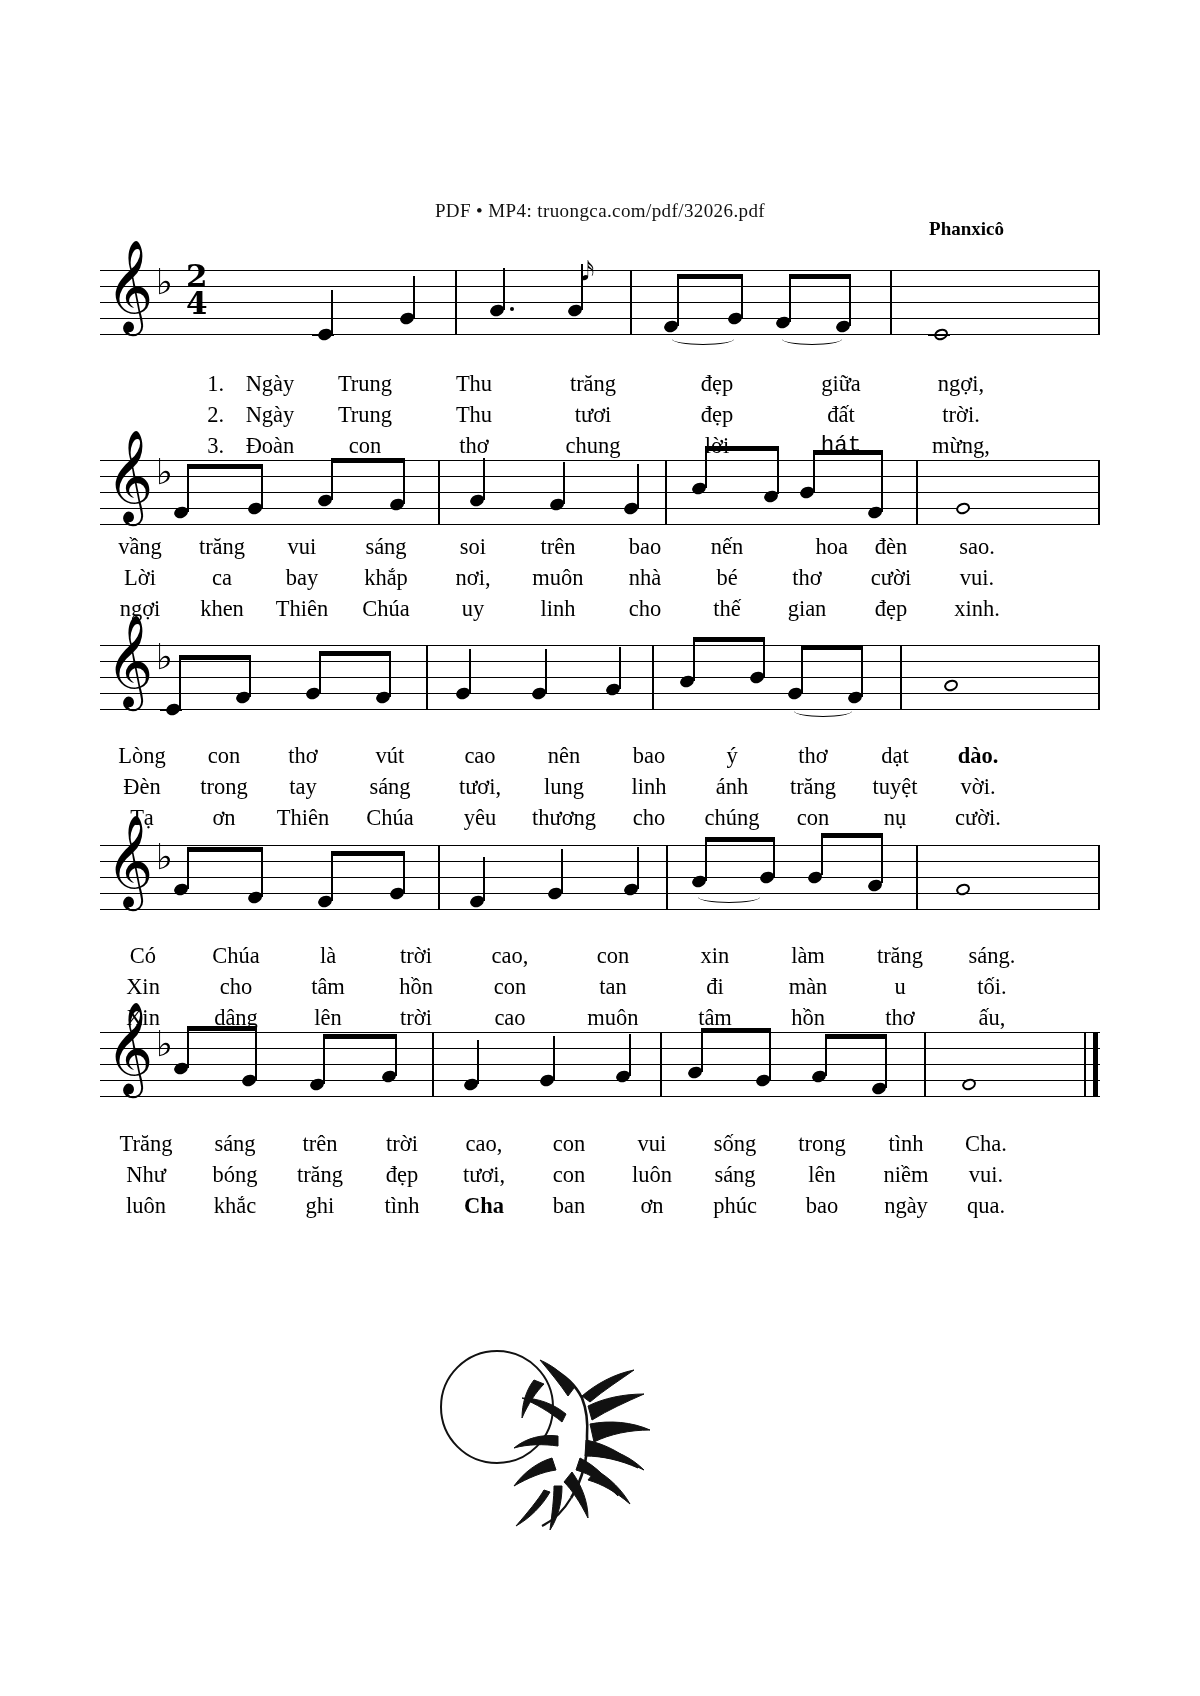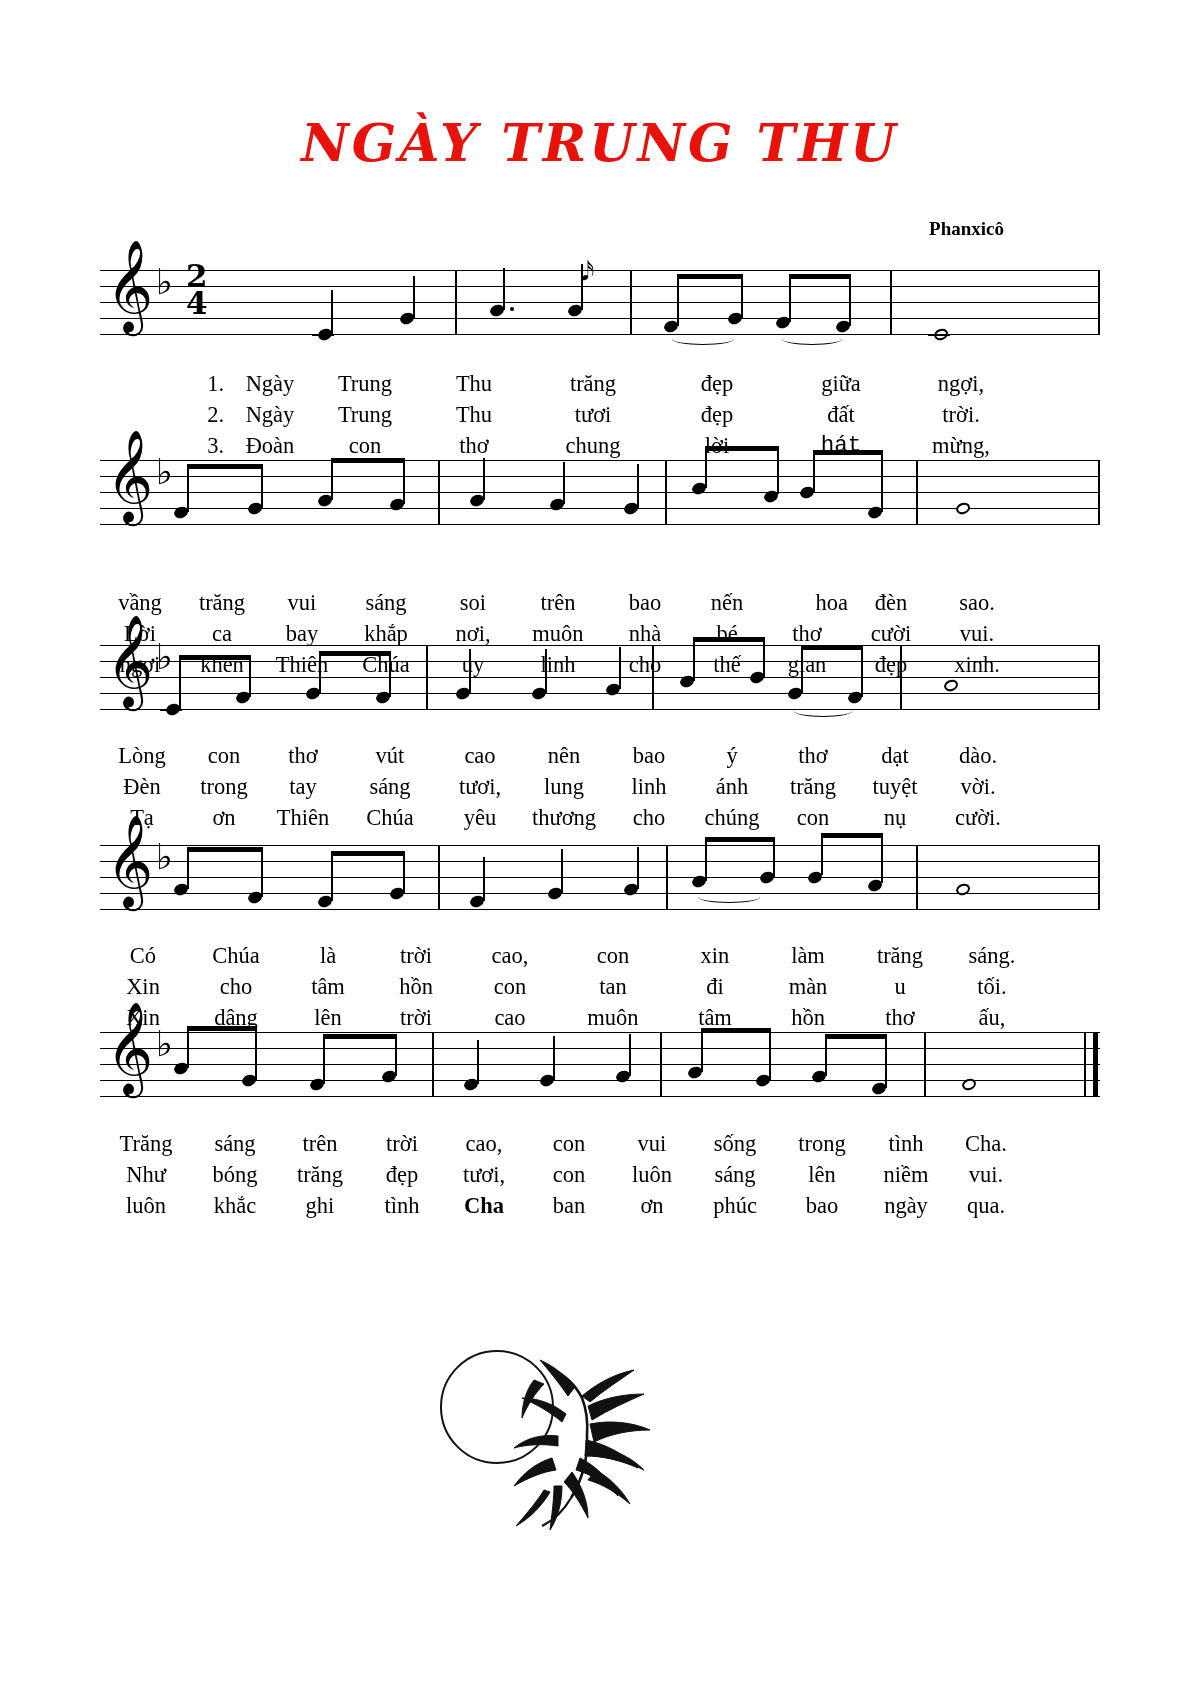--- a/index.html
+++ b/index.html
@@ -218,21 +218,21 @@
     height: 110px;
     border: 2.2px solid #111;
     border-radius: 50%;
   }
 </style>
 </head>
 <body>
 
 <div class="page">
 
-  <div class="title">NGÀY TRUNG THU</div>
+  <div class="subtitle">PDF • MP4: truongca.com/pdf/32026.pdf</div>
   <div class="author">Phanxicô</div>
 
   <div class="system" style="top:270px;">
     <div class="staff">
       <div class="line l1"></div>
       <div class="line l2"></div>
       <div class="line l3"></div>
       <div class="line l4"></div>
       <div class="line l5"></div>
 
@@ -354,21 +354,21 @@
       <div class="nh" style="left:768px; top:47px;"></div>
       <div class="stem" style="left:781px; top:-6px; height:58px;"></div>
       <div class="beam" style="left:713px; top:-10px; width:70px;"></div>
       <div class="barline" style="left:816px;"></div>
 
       <div class="nh open" style="left:856px; top:43px;"></div>
       <div class="barline" style="left:998px;"></div>
     </div>
   </div>
 
-  <div class="lyricblock" style="top:587px;">
+  <div class="lyricblock" style="top:531px;">
     <div class="lyricline">
       <span class="syl" style="width:80px;">vầng</span>
       <span class="syl" style="width:84px;">trăng</span>
       <span class="syl" style="width:76px;">vui</span>
       <span class="syl" style="width:92px;">sáng</span>
       <span class="syl" style="width:82px;">soi</span>
       <span class="syl" style="width:88px;">trên</span>
       <span class="syl" style="width:86px;">bao</span>
       <span class="syl" style="width:78px;">nến</span>
       <span class="syl" style="width:82px;text-align:right;">hoa</span>
@@ -459,21 +459,21 @@
       <span class="syl" style="width:84px;">Lòng</span>
       <span class="syl" style="width:80px;">con</span>
       <span class="syl" style="width:78px;">thơ</span>
       <span class="syl" style="width:96px;">vút</span>
       <span class="syl" style="width:84px;">cao</span>
       <span class="syl" style="width:84px;text-align:center;">nên</span>
       <span class="syl" style="width:86px;">bao</span>
       <span class="syl" style="width:80px;">ý</span>
       <span class="syl" style="width:82px;">thơ</span>
       <span class="syl" style="width:82px;">dạt</span>
-      <span class="syl" style="width:84px;">dào.</span>
+      <span class="syl" style="width:84px;font-weight:bold;">dào.</span>
     </div>
     <div class="lyricline">
       <span class="syl" style="width:84px;">Đèn</span>
       <span class="syl" style="width:80px;">trong</span>
       <span class="syl" style="width:78px;">tay</span>
       <span class="syl" style="width:96px;">sáng</span>
       <span class="syl" style="width:84px;">tươi,</span>
       <span class="syl" style="width:84px;">lung</span>
       <span class="syl" style="width:86px;">linh</span>
       <span class="syl" style="width:80px;">ánh</span>

